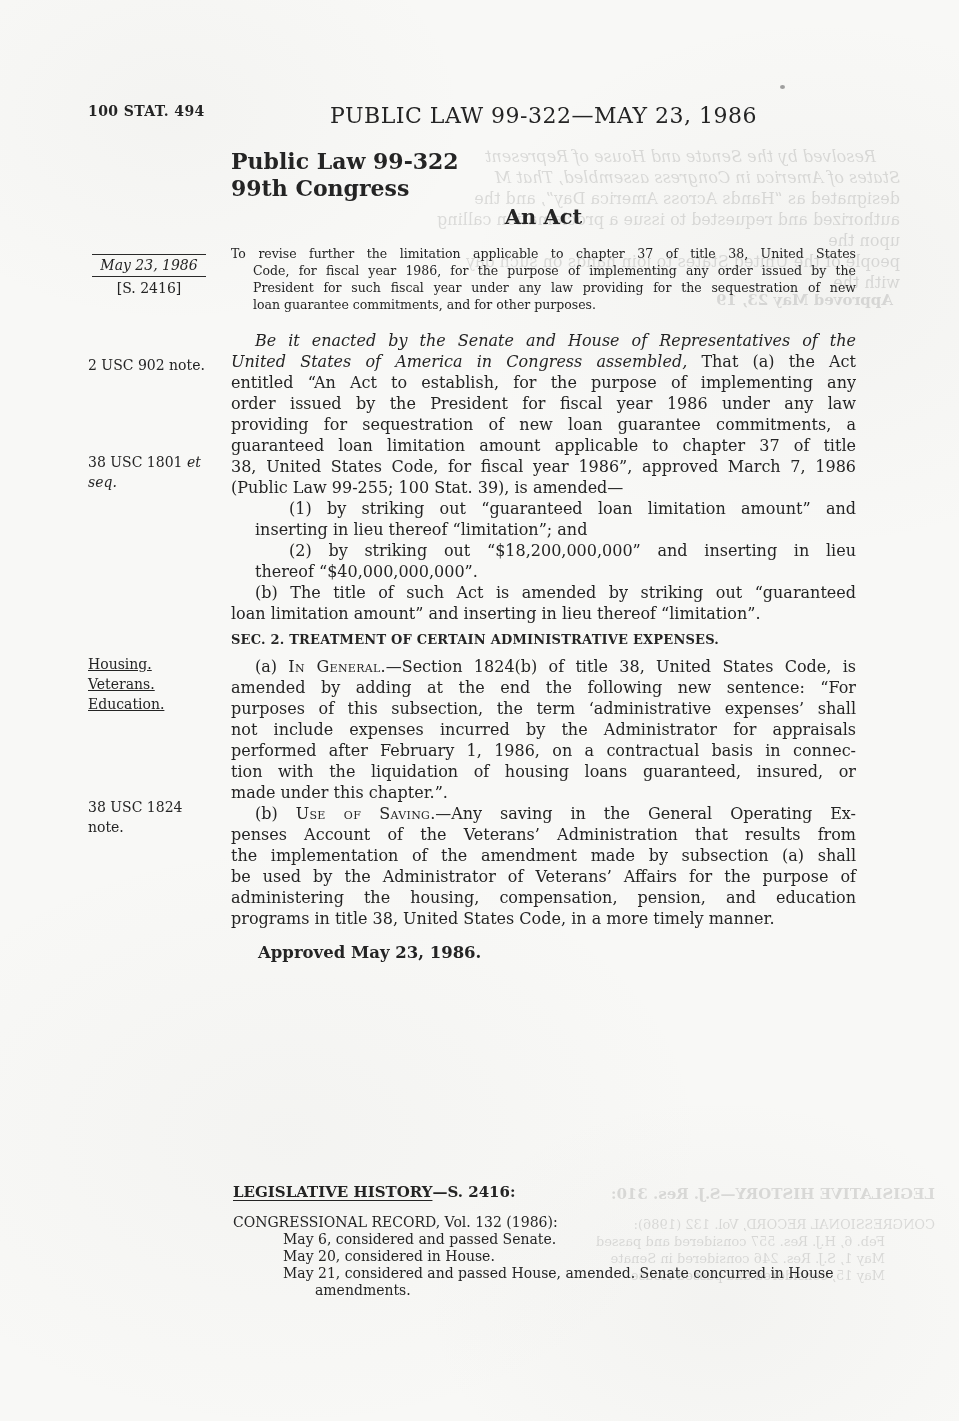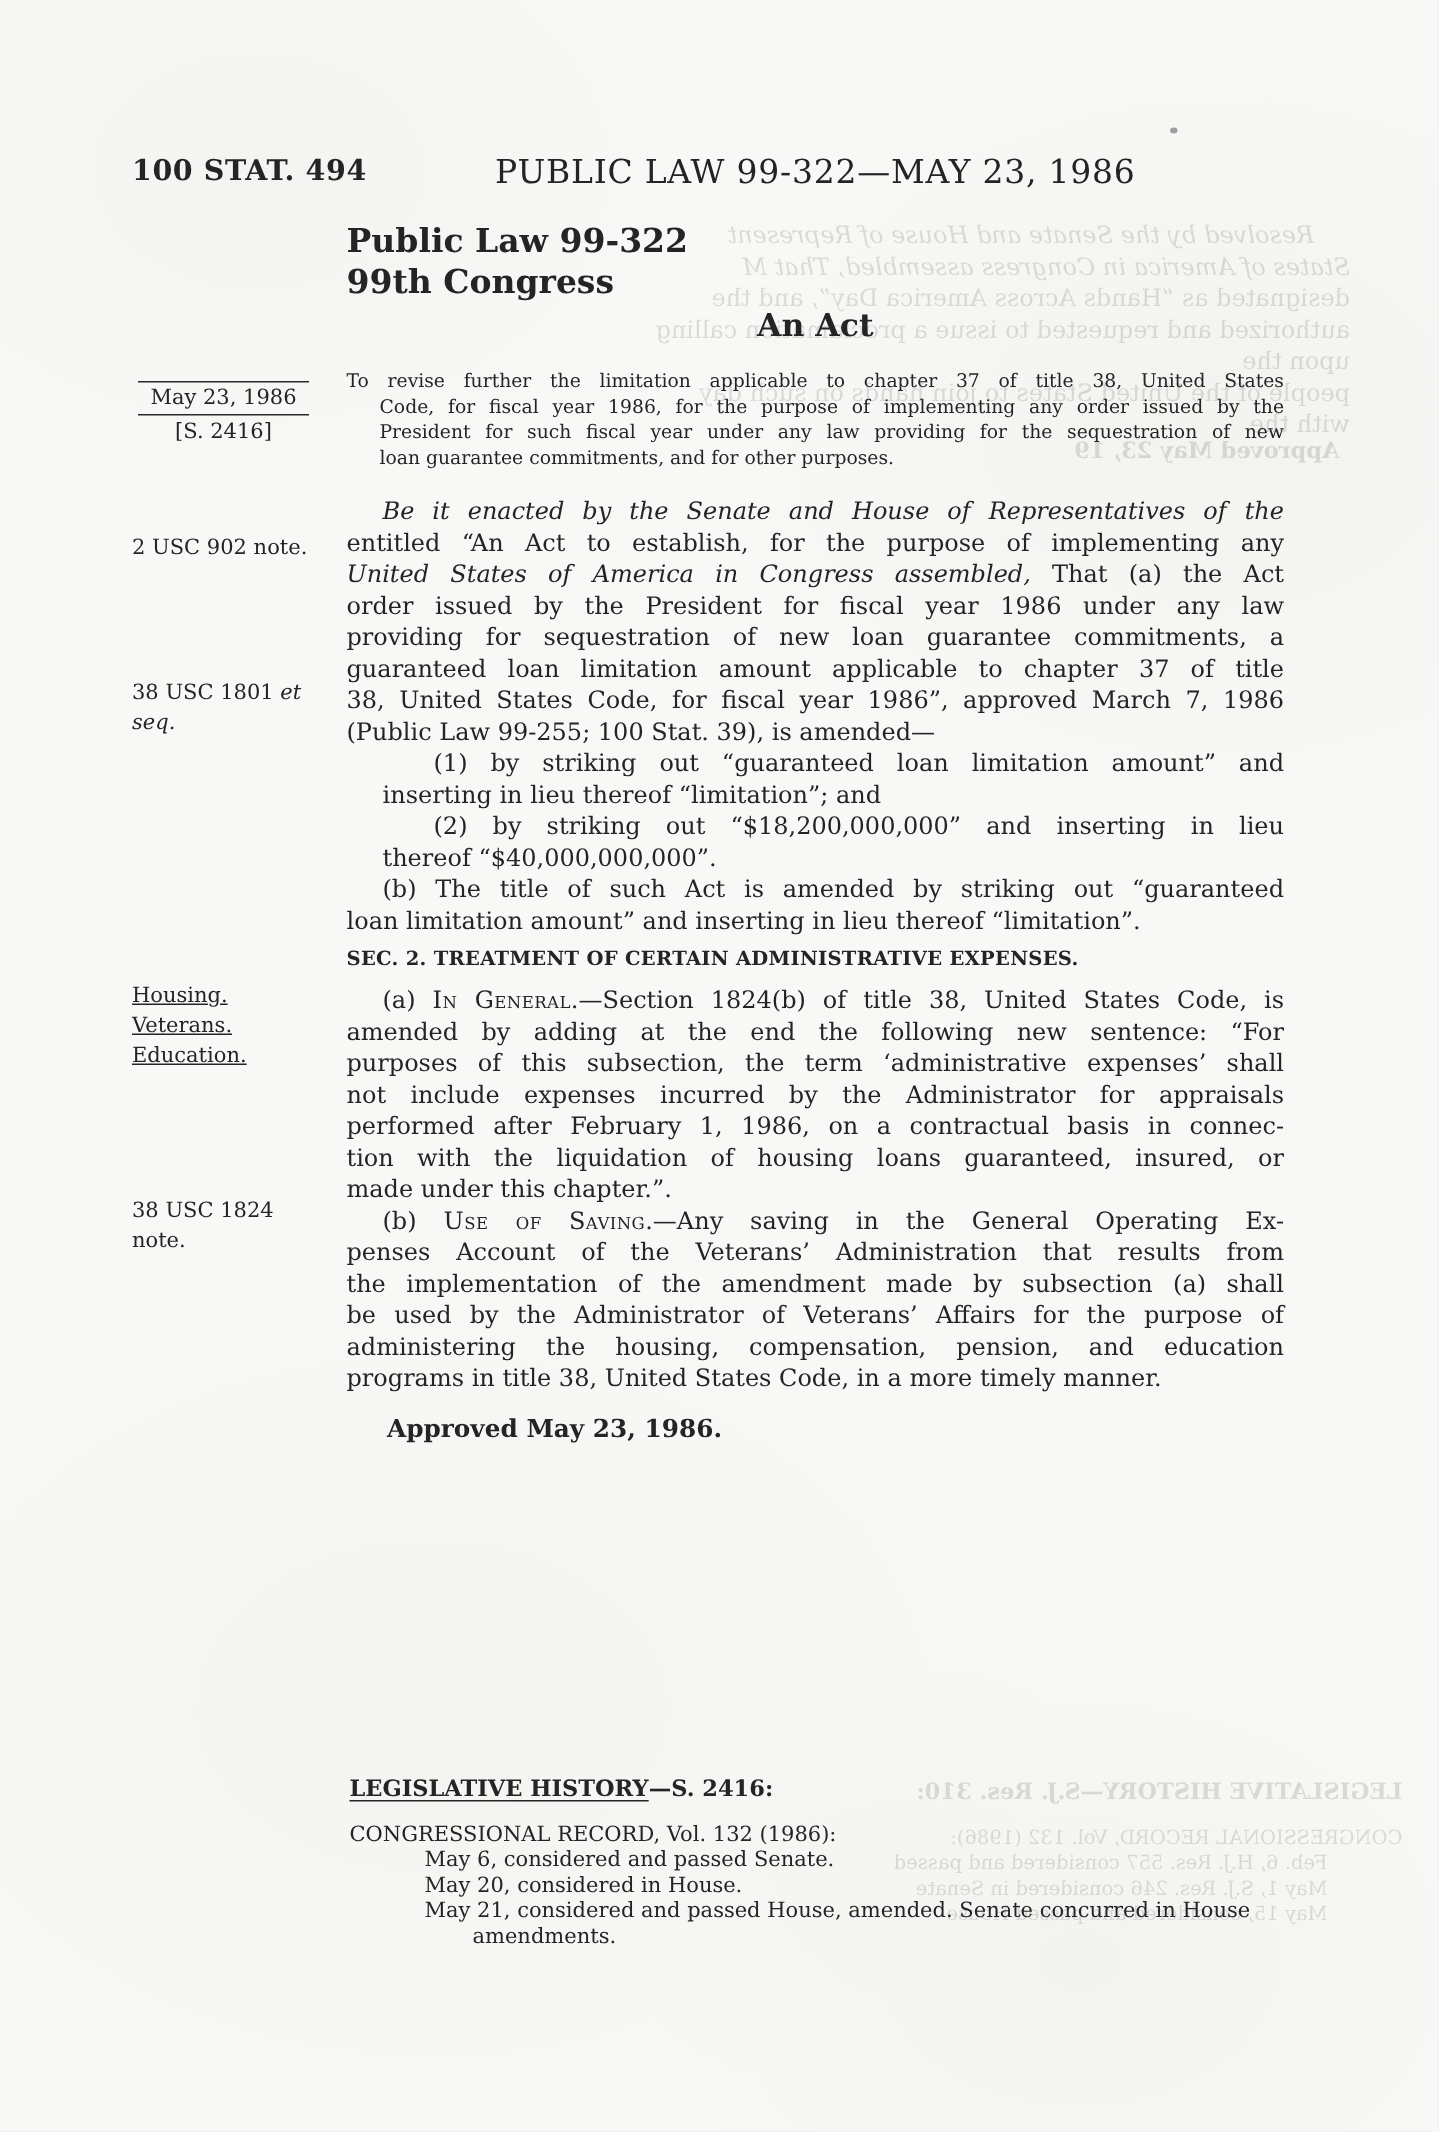--- a/index.html
+++ b/index.html
@@ -24,31 +24,31 @@
   .ind3{padding-left:22px;}
   .ind5{padding-left:50px;}
   .ind6{padding-left:82px;}
   .gap{margin-top:13px;}
   .sg-r{}
   .sg-i{font-style:italic;}
   .sg-sc{font-variant:small-caps;letter-spacing:.3px;}
   .sg-b{font-weight:bold;font-size:15px;}
   .sg-u{font-weight:bold;font-size:15px;text-decoration:underline;text-underline-offset:3px;}
   
-  .stat-no{left:88px;top:103px;font-size:19px;font-weight:bold;letter-spacing:.4px;}
+  .stat-no{left:88px;top:103px;font-size:14px;font-weight:bold;letter-spacing:.4px;}
   .run-head{left:231px;top:103px;width:625px;text-align:center;font-size:22px;font-weight:400;letter-spacing:.5px;}
   .law-title{left:231px;top:148px;font-size:22px;font-weight:bold;line-height:27px;}
   .congress{left:231px;top:175px;font-size:22px;font-weight:bold;line-height:27px;}
   .an-act{left:231px;top:204px;width:625px;text-align:center;font-size:21px;font-weight:600;}
   
   .preamble{left:231px;top:245px;width:625px;font-size:12.5px;line-height:17px;}
   
   .mn-date{left:92px;top:254px;width:114px;text-align:center;font-size:14px;}
   .mn-date .rule{border-top:1.6px solid #2a2a2a;}
-  .mn-date .dt{padding:2px 0 3px;}
+  .mn-date .dt{padding:2px 0 3px;font-style:italic;}
   .mn-date .bill{padding-top:3px;}
   .mnote{position:absolute;left:88px;width:142px;font-size:14px;line-height:20px;}
   
   .main-col{left:231px;top:330px;width:625px;font-size:16px;line-height:21px;}
   .sec-head{font-weight:bold;font-size:13px;line-height:22px;margin-top:5px;letter-spacing:.2px;}
   .para-a{margin-top:5px;}
   .approved{margin-top:13px;padding-left:27px;font-weight:bold;font-size:16.5px;}
   
   .leg-hist{left:233px;top:1184px;width:640px;font-size:14px;line-height:17px;}
   
@@ -115,22 +115,22 @@
       <div class="tline ind0 last"><span class="sg-r">Education.</span></div>
     </div>
   <div class="mnote noj" style="top:797px;">
       <div class="tline ind0 last"><span class="sg-r">38 USC 1824</span></div>
       <div class="tline ind0 last"><span class="sg-r">note.</span></div>
     </div>
 
   <div class="abs main-col">
     <div>
         <div class="tline ind1"><span class="sg-i">Be it enacted by the Senate and House of Representatives of the</span></div>
+        <div class="tline ind0"><span class="sg-i">United States of America in Congress assembled,</span><span class="sg-r"> That (a) the Act</span></div>
         <div class="tline ind0"><span class="sg-r">entitled “An Act to establish, for the purpose of implementing any</span></div>
-        <div class="tline ind0"><span class="sg-i">United States of America in Congress assembled,</span><span class="sg-r"> That (a) the Act</span></div>
         <div class="tline ind0"><span class="sg-r">order issued by the President for fiscal year 1986 under any law</span></div>
         <div class="tline ind0"><span class="sg-r">providing for sequestration of new loan guarantee commitments, a</span></div>
         <div class="tline ind0"><span class="sg-r">guaranteed loan limitation amount applicable to chapter 37 of title</span></div>
         <div class="tline ind0"><span class="sg-r">38, United States Code, for fiscal year 1986”, approved March 7, 1986</span></div>
         <div class="tline ind0 last"><span class="sg-r">(Public Law 99-255; 100 Stat. 39), is amended—</span></div>
         <div class="tline ind2"><span class="sg-r">(1) by striking out “guaranteed loan limitation amount” and</span></div>
         <div class="tline ind1 last"><span class="sg-r">inserting in lieu thereof “limitation”; and</span></div>
         <div class="tline ind2"><span class="sg-r">(2) by striking out “$18,200,000,000” and inserting in lieu</span></div>
         <div class="tline ind1 last"><span class="sg-r">thereof “$40,000,000,000”.</span></div>
         <div class="tline ind1"><span class="sg-r">(b) The title of such Act is amended by striking out “guaranteed</span></div>

